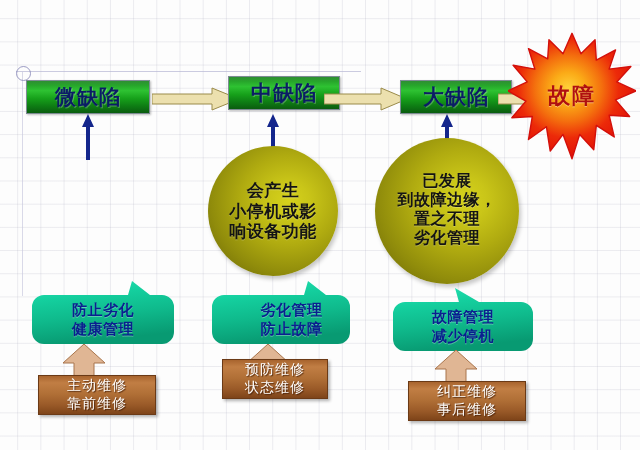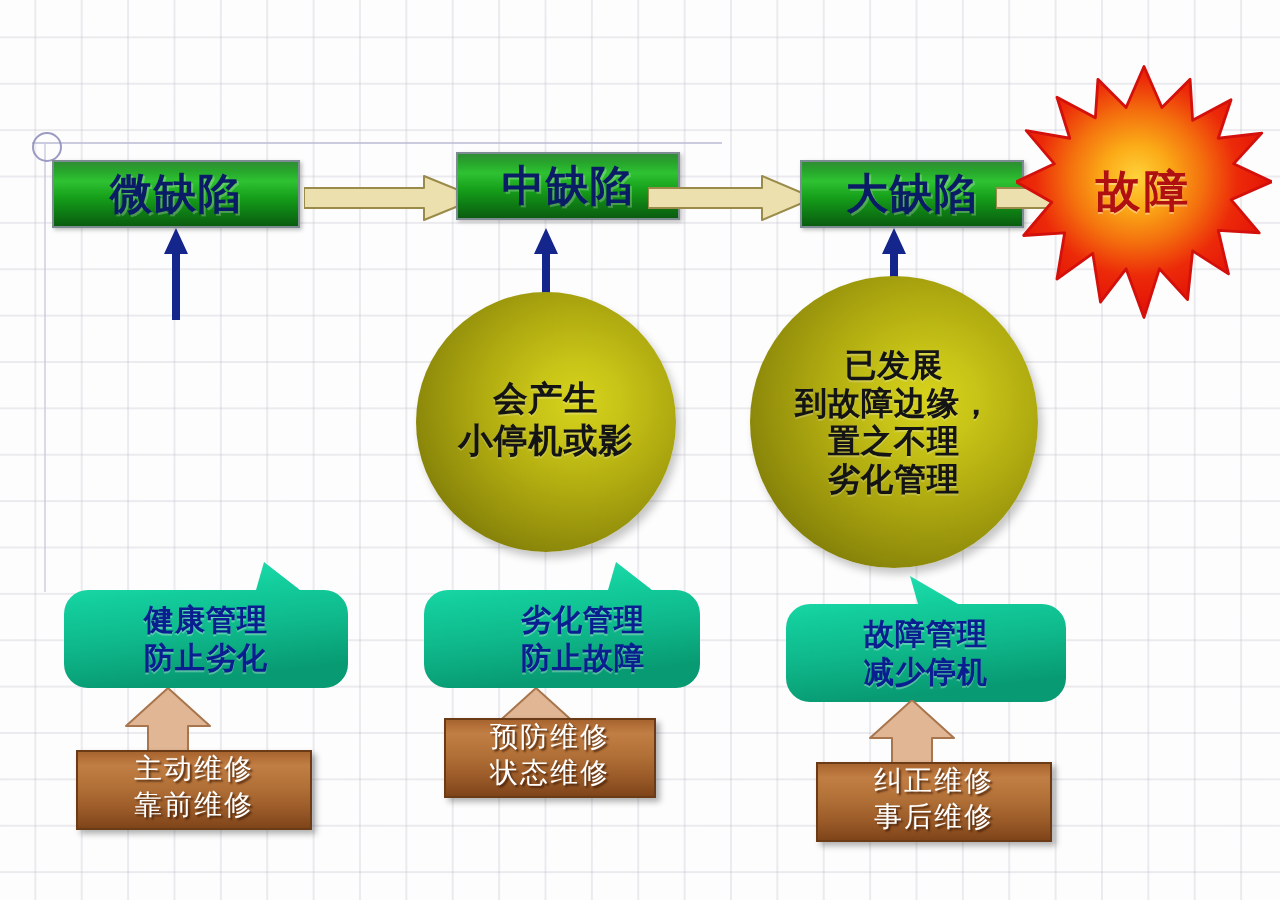--- a/index.html
+++ b/index.html
@@ -78,21 +78,21 @@
       radial-gradient(ellipse at 62% 42%, #d6d21c 0%, #c9c518 18%, #b0ab10 42%, #908c0b 68%, #6e6a07 92%);
     display:flex;align-items:center;justify-content:center;
     box-shadow:2px 3px 4px rgba(0,0,0,.22);
   }
   .ellipse .etext{
     text-align:center;
     font-size:17px;font-weight:bold;color:#141414;
     line-height:1.22;letter-spacing:.5px;
     text-shadow:0 1px 0 rgba(255,255,255,.22);
   }
-  .ellipse.small .etext{font-size:16px;line-height:1.2;}
+  .ellipse.small .etext{font-size:16px;line-height:1.2;font-family:Liberation Mono, monospace;}
 
   
   .callout{position:absolute;}
   .callout svg{display:block;}
   .callout-label{
     position:absolute;left:0;top:14px;width:100%;height:calc(100% - 14px);
     display:flex;flex-direction:column;align-items:center;justify-content:center;
     font-size:15px;font-weight:bold;color:#0a1f8f;line-height:1.25;
     letter-spacing:.5px;pointer-events:none;
     text-shadow:0 1px 0 rgba(255,255,255,.3);
@@ -185,20 +185,21 @@
     <svg width="14" height="42" viewBox="0 0 14 42">
       <path d="M7,0 L13,13 L9,13 L9,42 L5,42 L5,13 L1,13 Z" fill="#14268c"></path>
     </svg>
   </div>
 
 
   <div class="ellipse" style="left:208px;top:146px;width:130px;height:130px;">
     <div class="etext">
       <div>会产生</div>
       <div>小停机或影</div>
+      <div>响设备功能</div>
     </div>
   </div>
 
   <div class="ellipse small" style="left:375px;top:138px;width:144px;height:146px;">
     <div class="etext">
       <div>已发展</div>
       <div>到故障边缘，</div>
       <div>置之不理</div>
       <div>劣化管理</div>
     </div>
@@ -210,22 +211,22 @@
         <linearGradient id="tealg1" x1="0" y1="0" x2="0.25" y2="1">
           <stop offset="0%" stop-color="#27e3b4"></stop>
           <stop offset="30%" stop-color="#14cf9e"></stop>
           <stop offset="62%" stop-color="#0fba8c"></stop>
           <stop offset="100%" stop-color="#089a72"></stop>
         </linearGradient>
       </defs>
       <path d="M96,14 L100,0 L118,14 L130,14 A12,12 0 0,1 142,26 L142,51 A12,12 0 0,1 130,63 L12,63 A12,12 0 0,1 0,51 L0,26 A12,12 0 0,1 12,14 Z" fill="url(#tealg1)"></path>
     </svg>
     <div class="callout-label">
+      <div>防止劣化</div>
       <div>健康管理</div>
-      <div>防止劣化</div>
     </div>
   </div>
 
   <div class="callout" style="left:212px;top:281px;width:159px;height:63px;">
     <svg width="138" height="63" viewBox="0 0 138 63">
       <defs>
         <linearGradient id="tealg2" x1="0" y1="0" x2="0.25" y2="1">
           <stop offset="0%" stop-color="#27e3b4"></stop>
           <stop offset="30%" stop-color="#14cf9e"></stop>
           <stop offset="62%" stop-color="#0fba8c"></stop>

